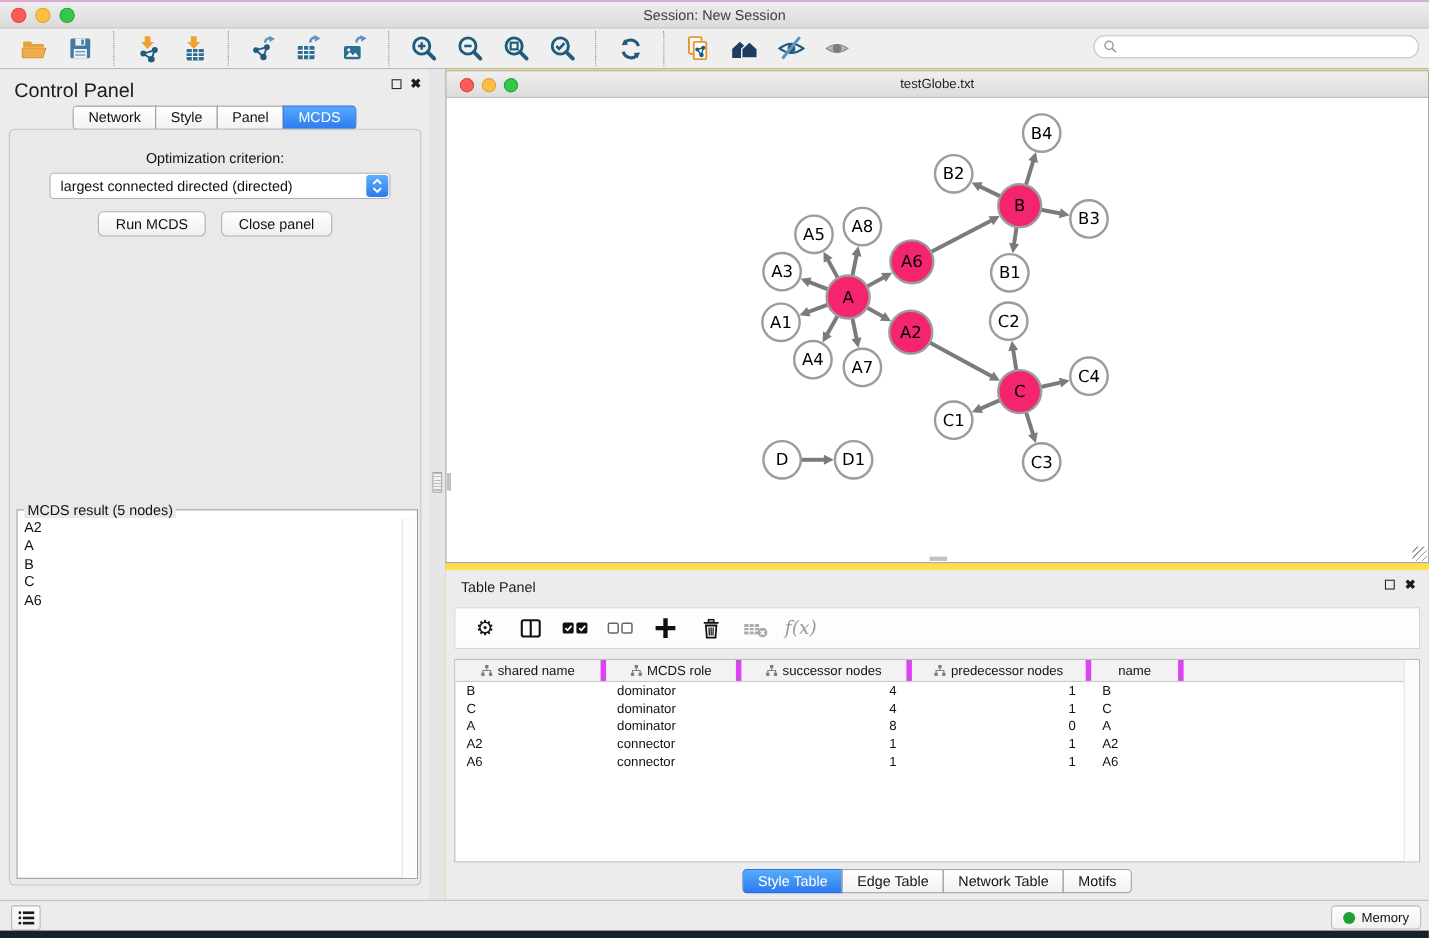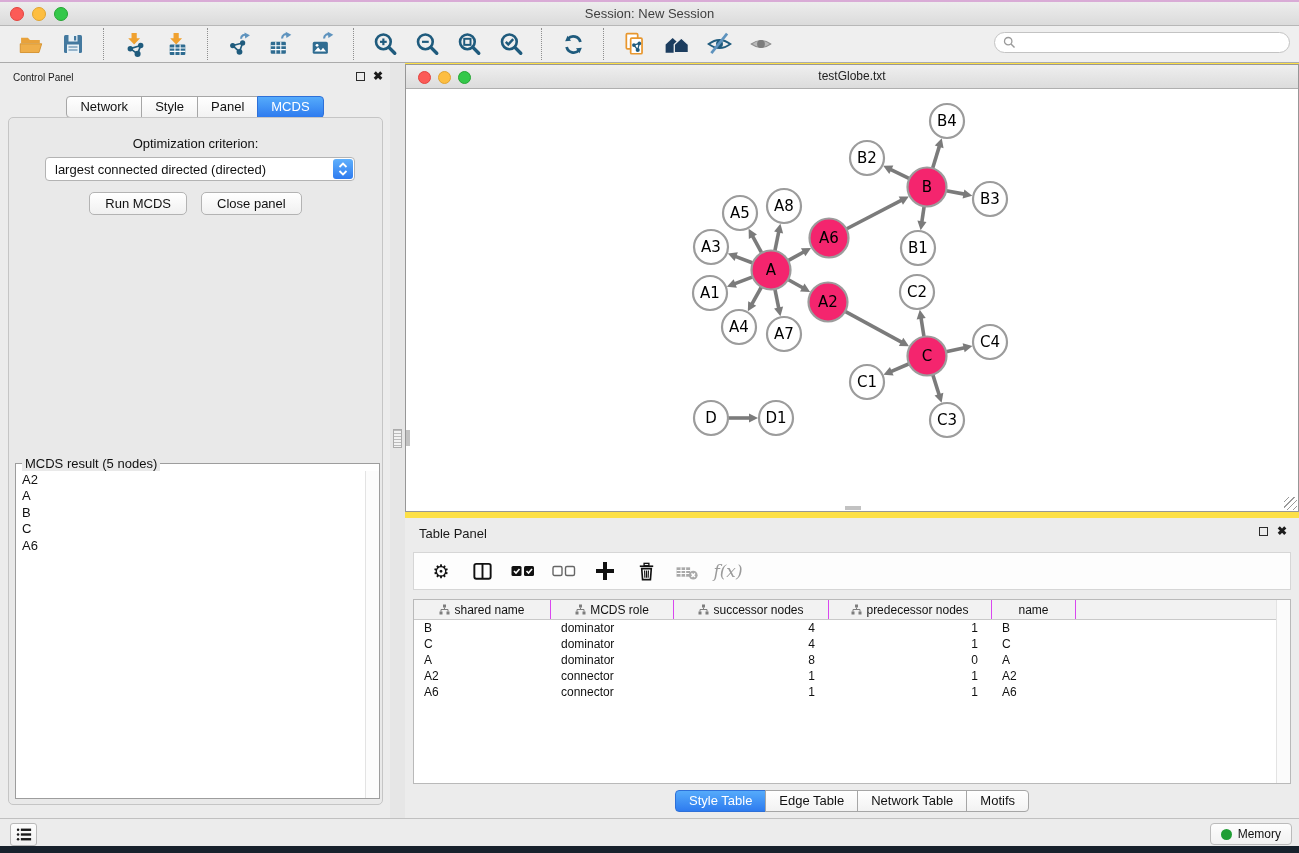--- a/index.html
+++ b/index.html
@@ -16,21 +16,21 @@
   .win-title{position:absolute;left:0;right:0;top:4px;text-align:center;font-size:13px;color:#404040;}
   
   .toolbar{position:absolute;left:0;top:26px;width:100%;height:37px;background:#EFEFEF;border-bottom:1px solid #ABABAB;display:flex;align-items:center;padding-left:10px;box-sizing:border-box;}
   .tbtn{background:none;border:none;width:30px;height:30px;display:flex;align-items:center;justify-content:center;padding:0;margin:0 6px;cursor:pointer;}
   .sep{width:1px;height:32px;border-left:1px dotted #8F8F8F;margin:0 9px;}
   .searchbox{position:absolute;right:9px;top:6px;width:296px;height:21px;background:#fff;border:1px solid #C3C3C3;border-radius:11px;display:flex;align-items:center;padding-left:8px;box-sizing:border-box;}
   .searchbox input{border:none;outline:none;background:transparent;font-size:12px;width:250px;margin-left:5px;font-family:"Liberation Sans",sans-serif;}
   
   .control-panel{position:absolute;left:0;top:63px;width:390px;height:755px;background:#ECECEC;}
   .cp-header{position:relative;height:30px;}
-  .cp-title{position:absolute;left:13px;top:9px;font-size:10px;color:#1a1a1a;}
+  .cp-title{position:absolute;left:13px;top:9px;font-size:18px;color:#1a1a1a;}
   .float-btn{position:absolute;top:9px;width:9px;height:9px;border:1.6px solid #2b2b2b;background:transparent;padding:0;cursor:pointer;}
   .close-btn{position:absolute;top:6px;border:none;background:none;font-size:12px;font-weight:bold;color:#1c1c1c;padding:0;cursor:pointer;}
   .cp-header .float-btn{right:25px;} .cp-header .close-btn{right:7px;}
   .cp-tabs{position:absolute;left:0;top:33px;width:100%;display:flex;justify-content:center;}
   .tab{height:20px;line-height:20px;padding:0 13px;font-size:13px;background:linear-gradient(#FFFFFF,#F2F2F2);border:1px solid #A6A6A6;margin-left:-1px;color:#111;cursor:pointer;}
   .tab:first-child{border-radius:4px 0 0 4px;margin-left:0;}
   .tab:last-child{border-radius:0 4px 4px 0;text-align:right;}
   .tab.active{background:linear-gradient(#55ABFB,#2E7BEF);border-color:#2E70D8;color:#fff;}
   .cp-body{position:absolute;left:8px;right:7px;top:54px;bottom:13px;background:#E9E9E9;border:1px solid #C5C5C5;border-radius:5px;}
   .opt-label{position:absolute;left:0;right:0;top:18px;text-align:center;font-size:13px;color:#111;}
@@ -61,21 +61,21 @@
   .table-panel{position:absolute;left:0;top:455px;right:0;height:300px;background:#ECECEC;}
   .tp-header{position:relative;height:30px;}
   .tp-header .tp-title{position:absolute;left:14px;top:8px;font-size:13px;color:#1a1a1a;}
   .tp-header .float-btn{right:31px;} .tp-header .close-btn{right:12px;}
   .tp-toolbar{position:absolute;left:8px;right:8px;top:34px;height:38px;background:#FDFDFD;border:1px solid #D6D6D6;display:flex;align-items:center;padding-left:14px;box-sizing:border-box;gap:15px;}
   .tico{background:none;border:none;width:26px;height:26px;display:flex;align-items:center;justify-content:center;padding:0;cursor:pointer;}
   .gear-glyph{font-size:19px;color:#111;line-height:1;}
   .fx{font-family:"DejaVu Serif",serif;font-style:italic;font-size:17px;color:#9B9B9B;}
   .tp-table{position:absolute;left:8px;right:8px;top:81px;bottom:34px;background:#fff;border:1px solid #B9B9B9;box-sizing:border-box;}
   .thead{display:flex;height:19px;background:#F2F2F2;border-bottom:1px solid #C9C9C9;}
-  .th{display:flex;align-items:center;justify-content:center;gap:4px;font-size:12px;color:#111;border-right:1px solid #d946ef;box-sizing:border-box;}
+  .th{display:flex;align-items:center;justify-content:center;gap:4px;font-size:12px;color:#111;border-right:5px solid #d946ef;box-sizing:border-box;}
   .trow{display:flex;height:16px;align-items:center;}
   .td{font-size:12px;color:#111;box-sizing:border-box;white-space:nowrap;}
   .td.l{padding-left:10px;text-align:left;}
   .td.r{padding-right:14px;text-align:right;}
   .tbl-scroll{position:absolute;right:0;top:0;bottom:0;width:13px;background:#FBFBFB;border-left:1px solid #E3E3E3;}
   .tp-tabs{position:absolute;left:0;right:0;bottom:6px;display:flex;justify-content:center;}
   
   .status-bar{position:absolute;left:0;top:818px;width:100%;height:28px;background:#ECECEC;border-top:1px solid #C0C0C0;box-sizing:border-box;}
   .list-btn{position:absolute;left:10px;top:4px;width:27px;height:23px;background:linear-gradient(#FDFDFD,#F0F0F0);border:1px solid #B9B9B9;border-radius:3px;display:flex;align-items:center;justify-content:center;padding:0;cursor:pointer;}
   .mem-btn{position:absolute;right:7px;top:4px;height:22px;background:linear-gradient(#FDFDFD,#F1F1F1);border:1px solid #BBB;border-radius:4px;display:flex;align-items:center;gap:6px;padding:0 10px;font-size:12px;color:#111;cursor:pointer;font-family:"Liberation Sans",sans-serif;}

